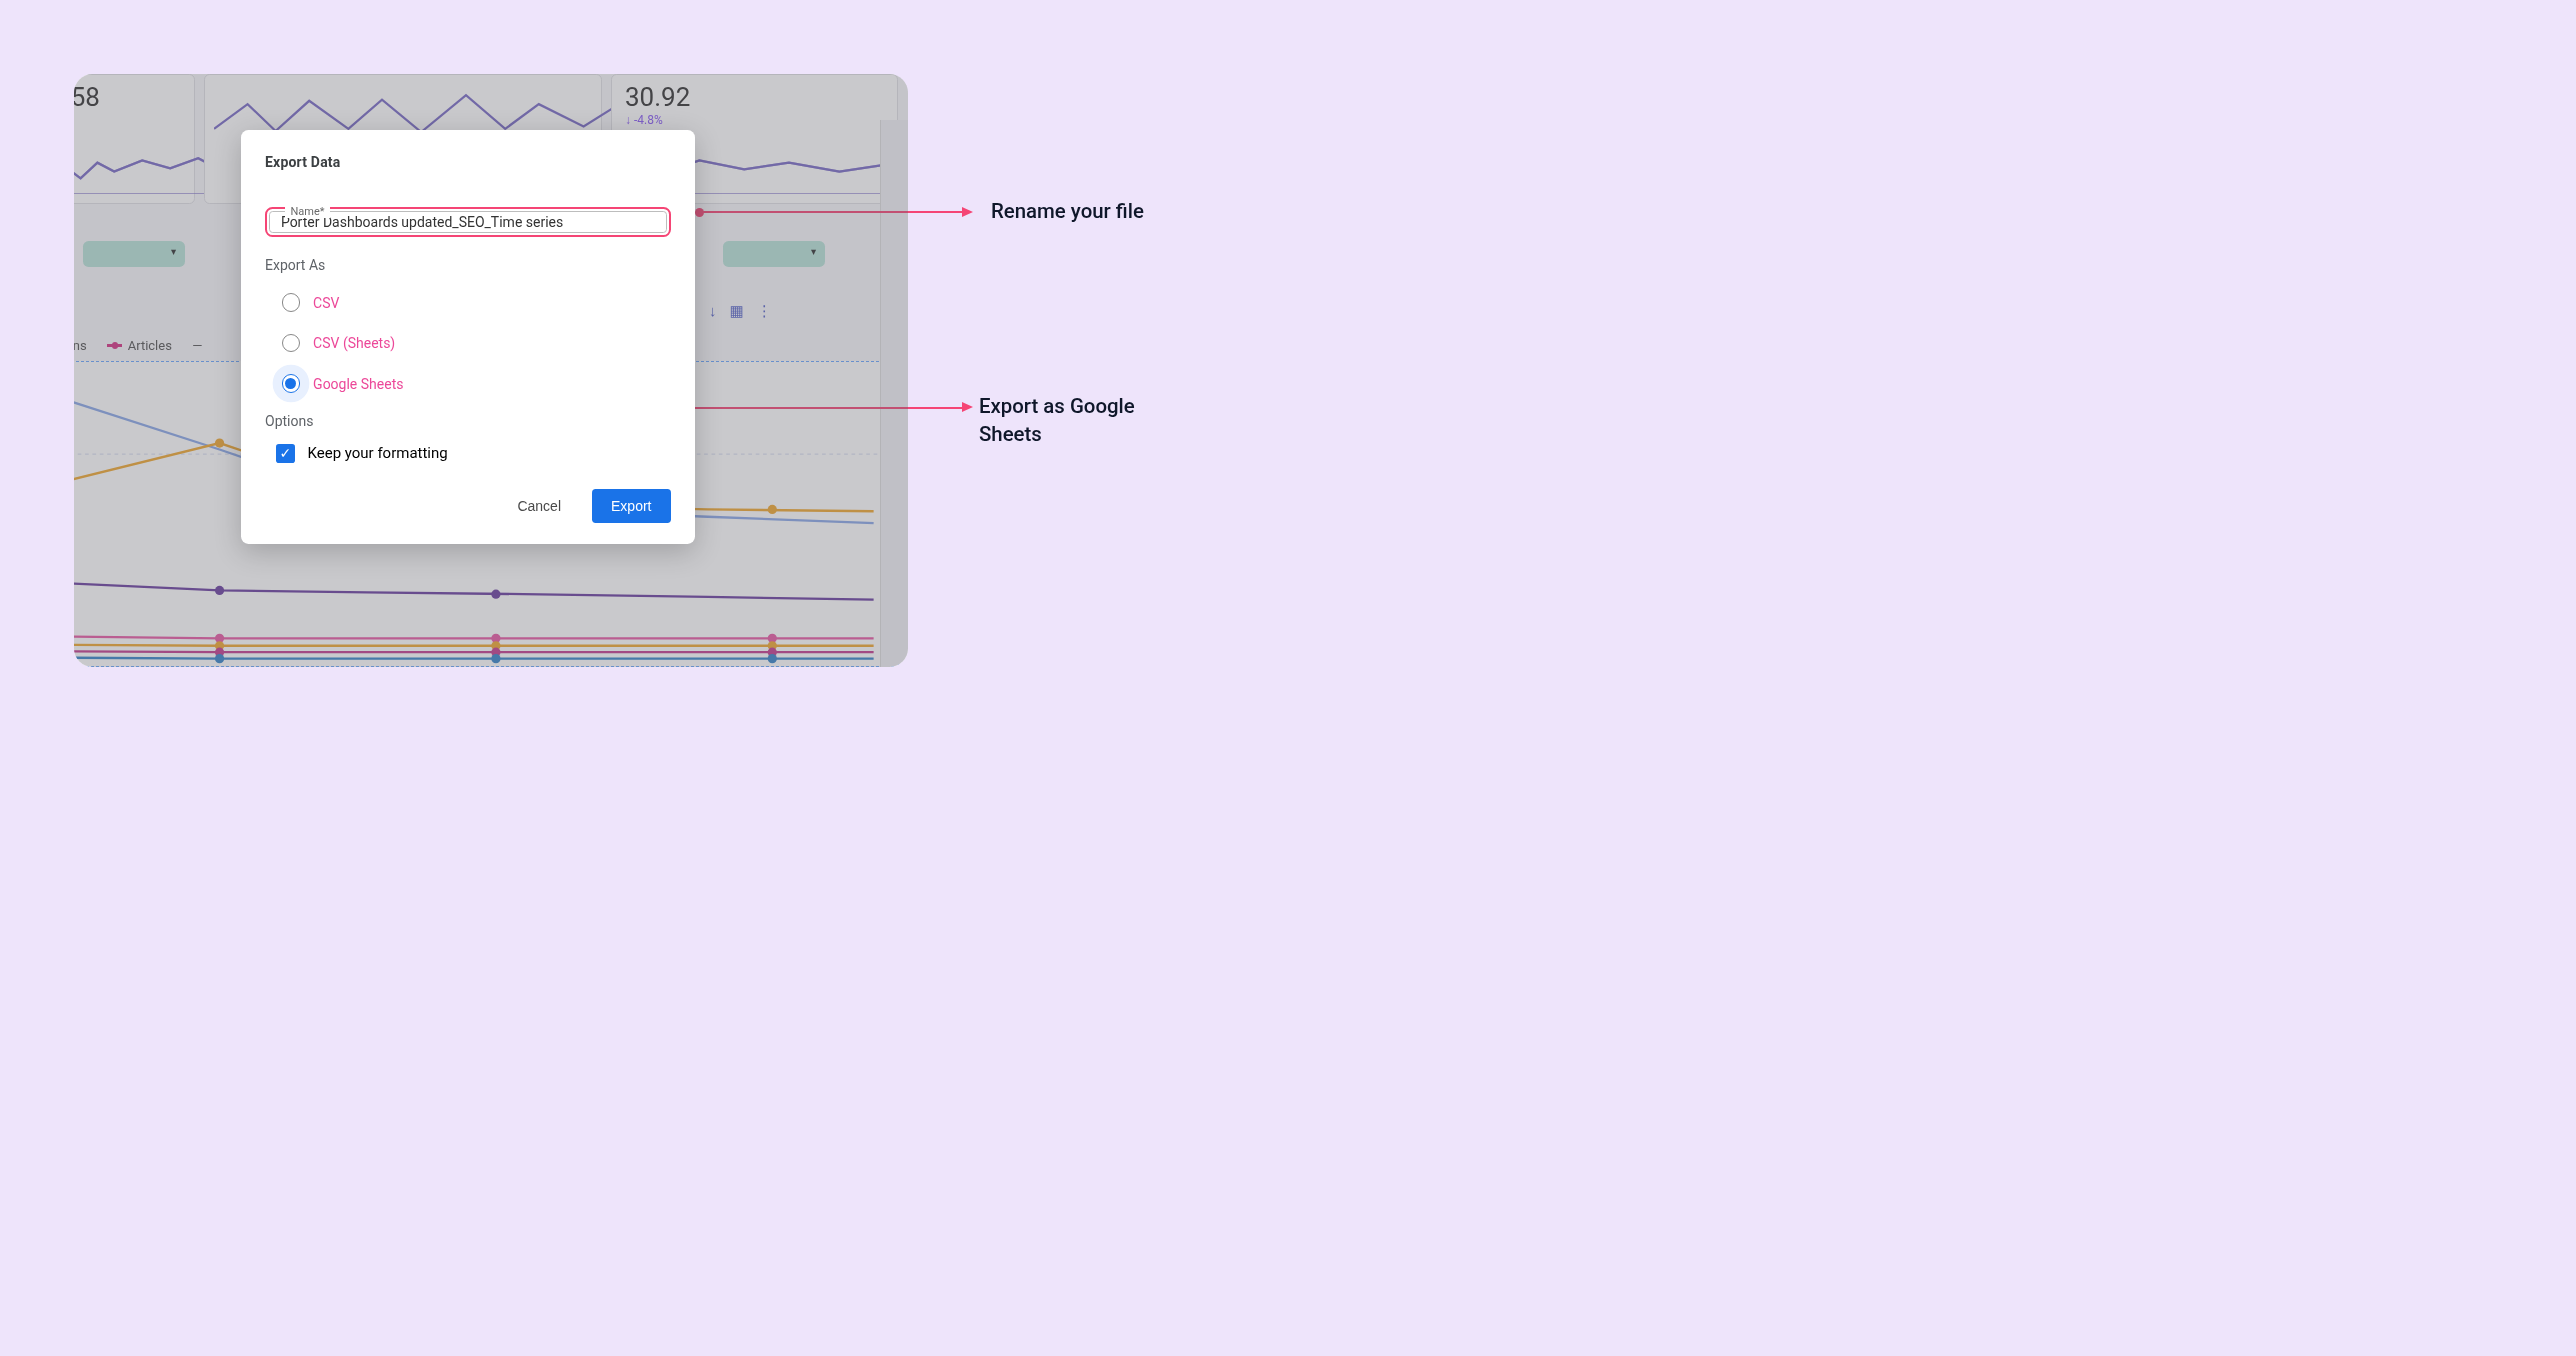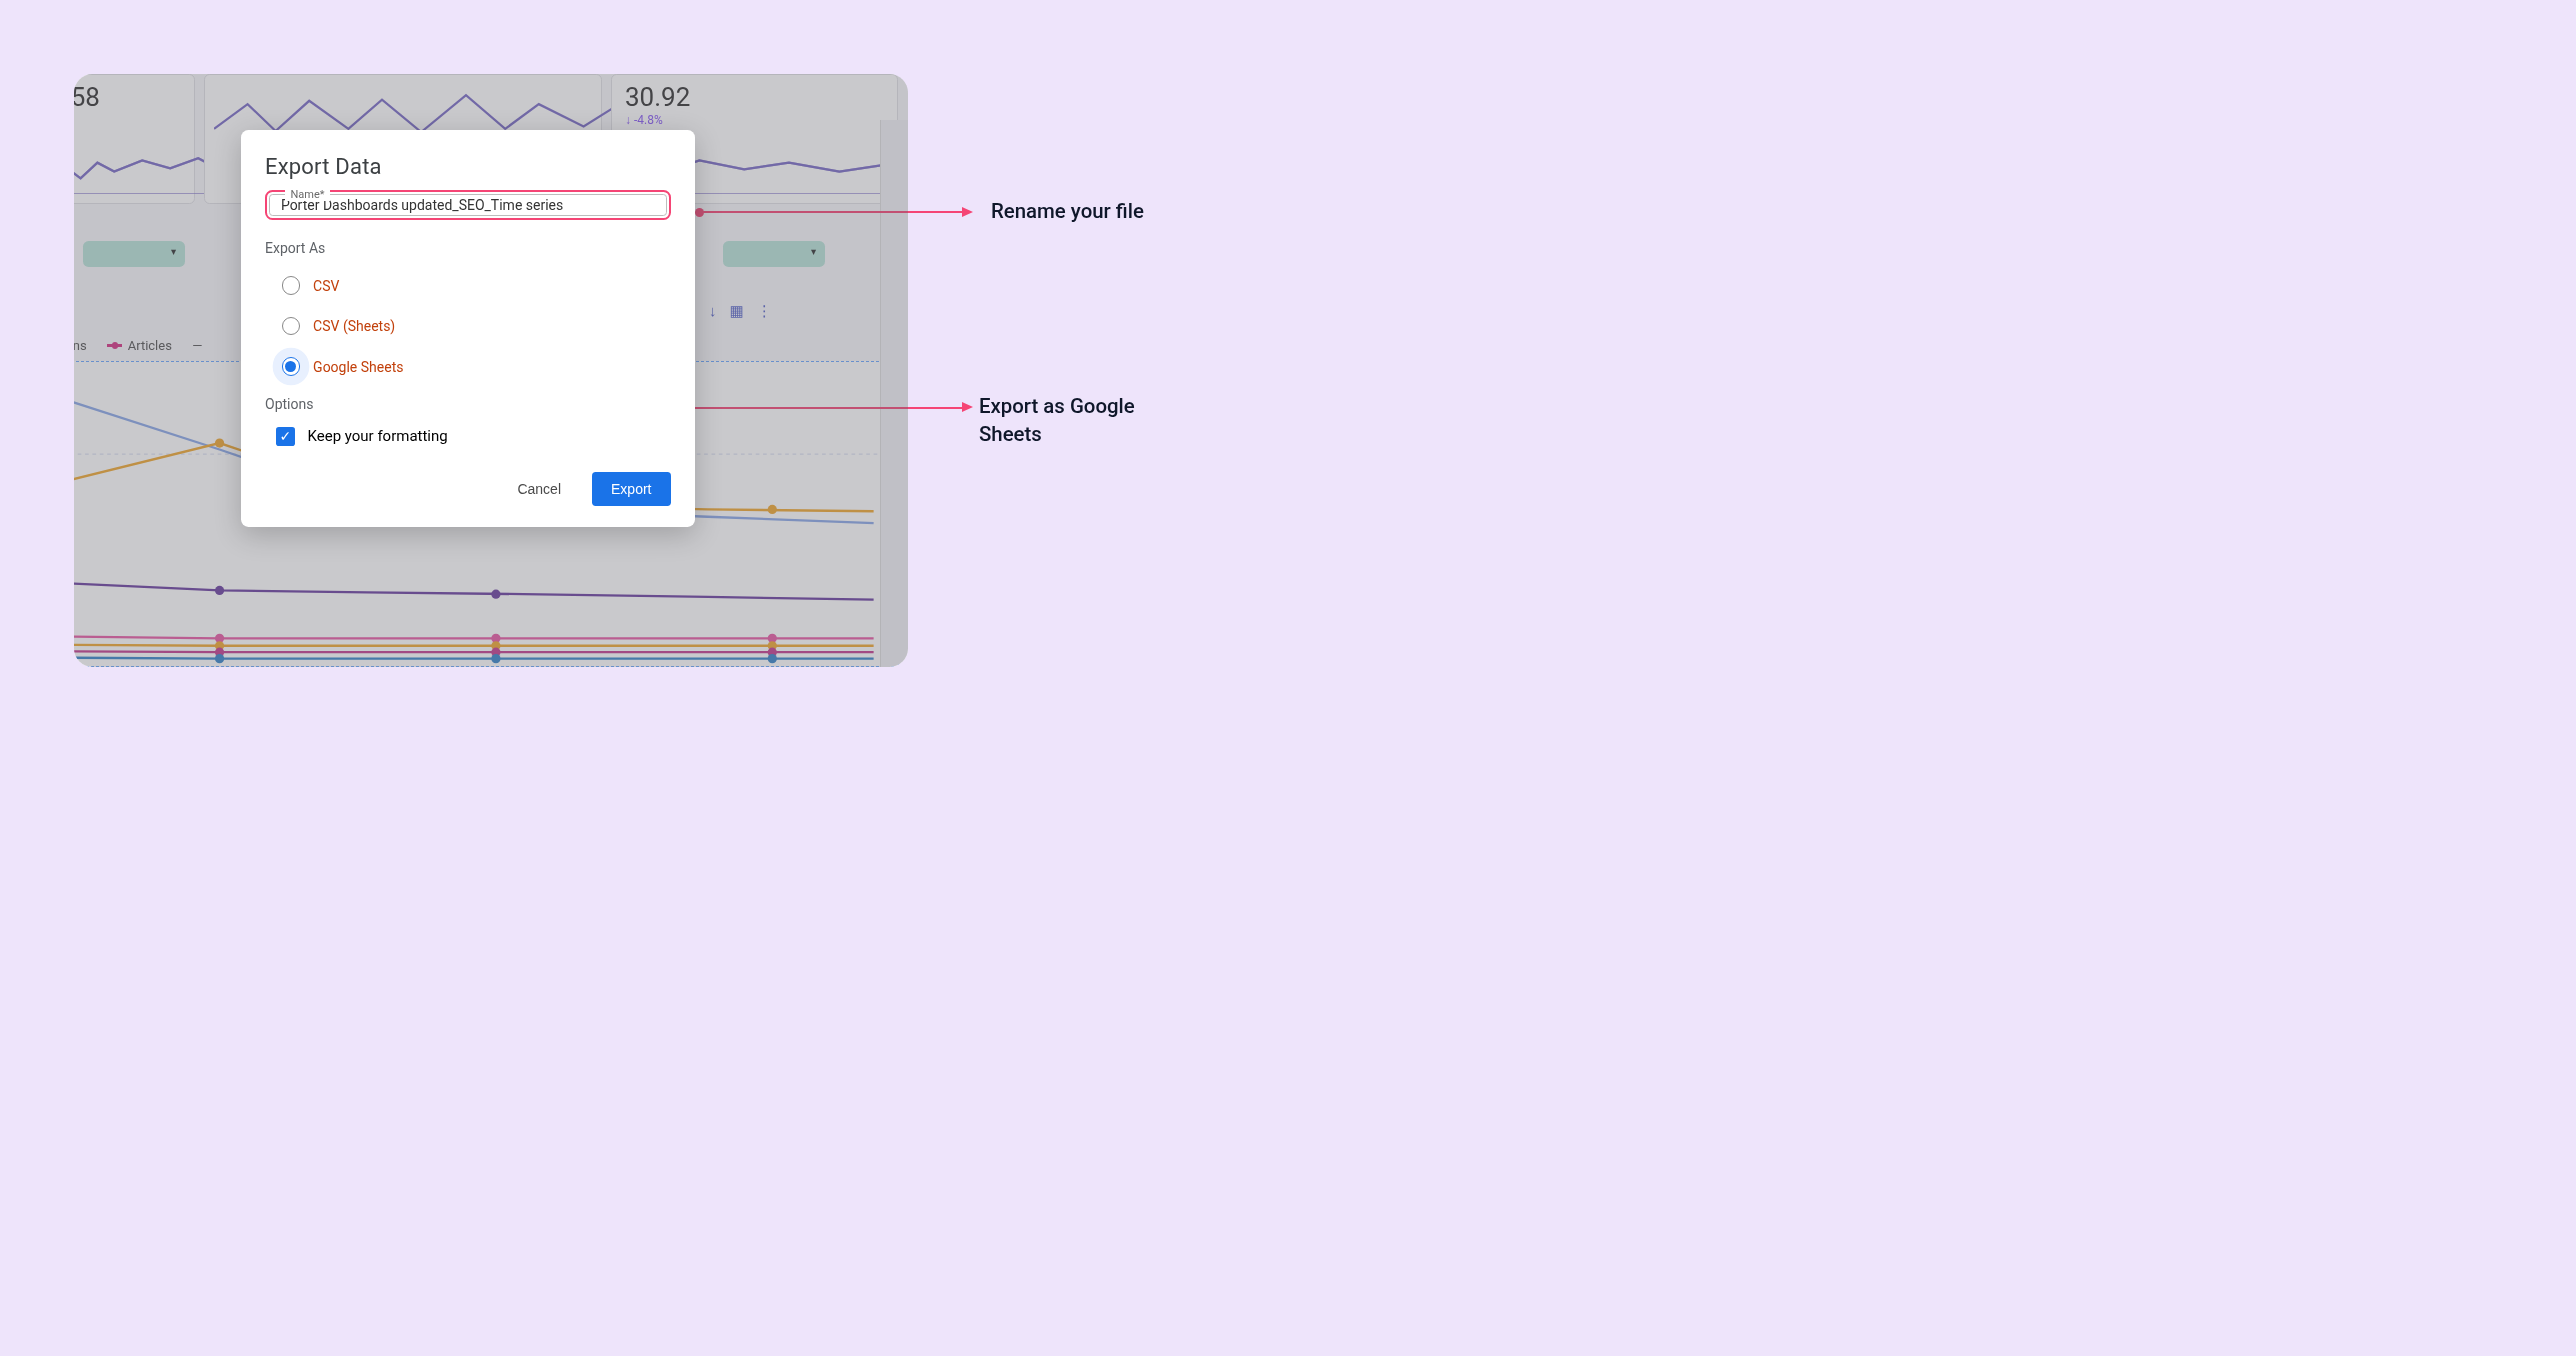--- a/index.html
+++ b/index.html
@@ -119,21 +119,21 @@
       position: absolute;
       top: 56px;
       left: 167px;
       width: 454px;
       background: #fff;
       border-radius: 7.4px;
       box-shadow: 0 7.4px 28px rgba(0,0,0,0.2);
       padding: 24px 24px 20.4px;
       z-index: 10;
     }
-    .modal-title { font-size: 22px; color: #3c4043; font-weight: 400; margin-bottom: 11px; letter-spacing: 0.2px;}
+    .modal-title { font-size: 14px; color: #3c4043; font-weight: 700; margin-bottom: 37px; letter-spacing: 0.2px;}
     .field-wrap {
       position: relative;
       border: 2.8px solid #f54575;
       border-radius: 7.4px;
       padding: 1.9px;
       margin-bottom: 20.4px;
     }
     .field-inner {
       border: 0.9px solid #bdbdbd;
       border-radius: 3.7px;
@@ -152,21 +152,21 @@
       color: #6b6b6b;
     }
     .section-label { font-size: 14px; color: #5f6368; margin: 5.6px 0 9.3px; }
     .radio-group { padding-left: 11px; margin-bottom: 9.3px; }
     .radio-item {
       display: flex;
       align-items: center;
       gap: 13px;
       padding: 11px 5.6px;
       font-size: 14px;
-      color: #c2410c;
+      color: #ec4899;
       cursor: pointer;
     }
     .radio {
       width: 18.5px; height: 18.5px;
       border: 1.9px solid #888;
       border-radius: 50%;
       flex-shrink:0;
       position:relative;
     }
     .radio.selected {

